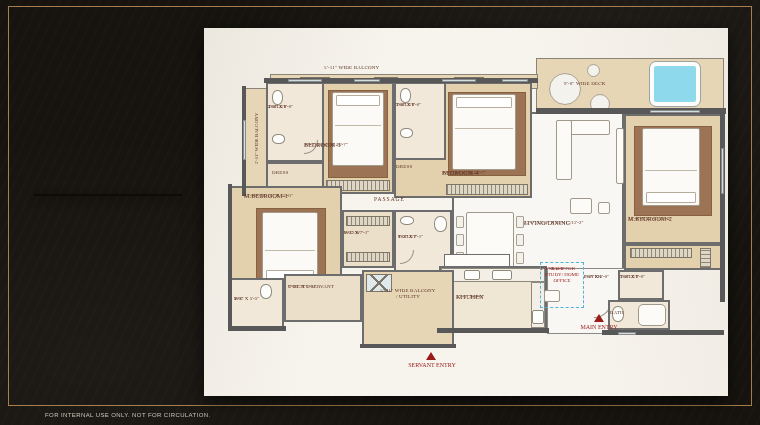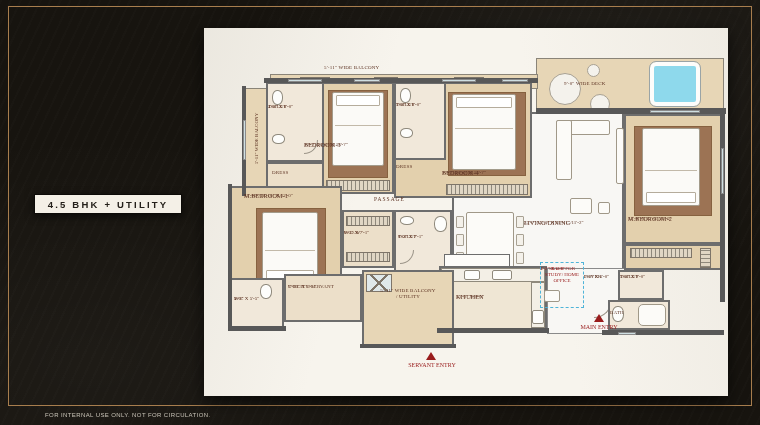--- a/index.html
+++ b/index.html
@@ -83,21 +83,20 @@
   .study-box { border:1px dashed #4fb4d8; z-index:25; }
   .study-txt { font-family:"Liberation Serif", serif; color:#991c1c; font-size:5px;
     line-height:1.2; text-align:center; }
 </style>
 </head>
 <body>
 
 <div class="frame"></div>
 
 <div class="badge">
-  <div class="s">4.5 BHK + UTILITY</div>
 </div>
 
 <div class="plan">
 
   <div class="white" style="left:248px;top:84px;width:172px;height:178px;border:2px solid #6d6d6d;"></div>
   <div class="white" style="left:343px;top:240px;width:78px;height:66px;border:1px solid #8a8a8a;"></div>
 
   <div class="wood thin" style="left:332px;top:30px;width:188px;height:56px;border-style:solid;"></div>
   <div class="circ" style="left:345px;top:45px;width:32px;height:32px;"></div>
   <div class="circ" style="left:383px;top:36px;width:13px;height:13px;"></div>

